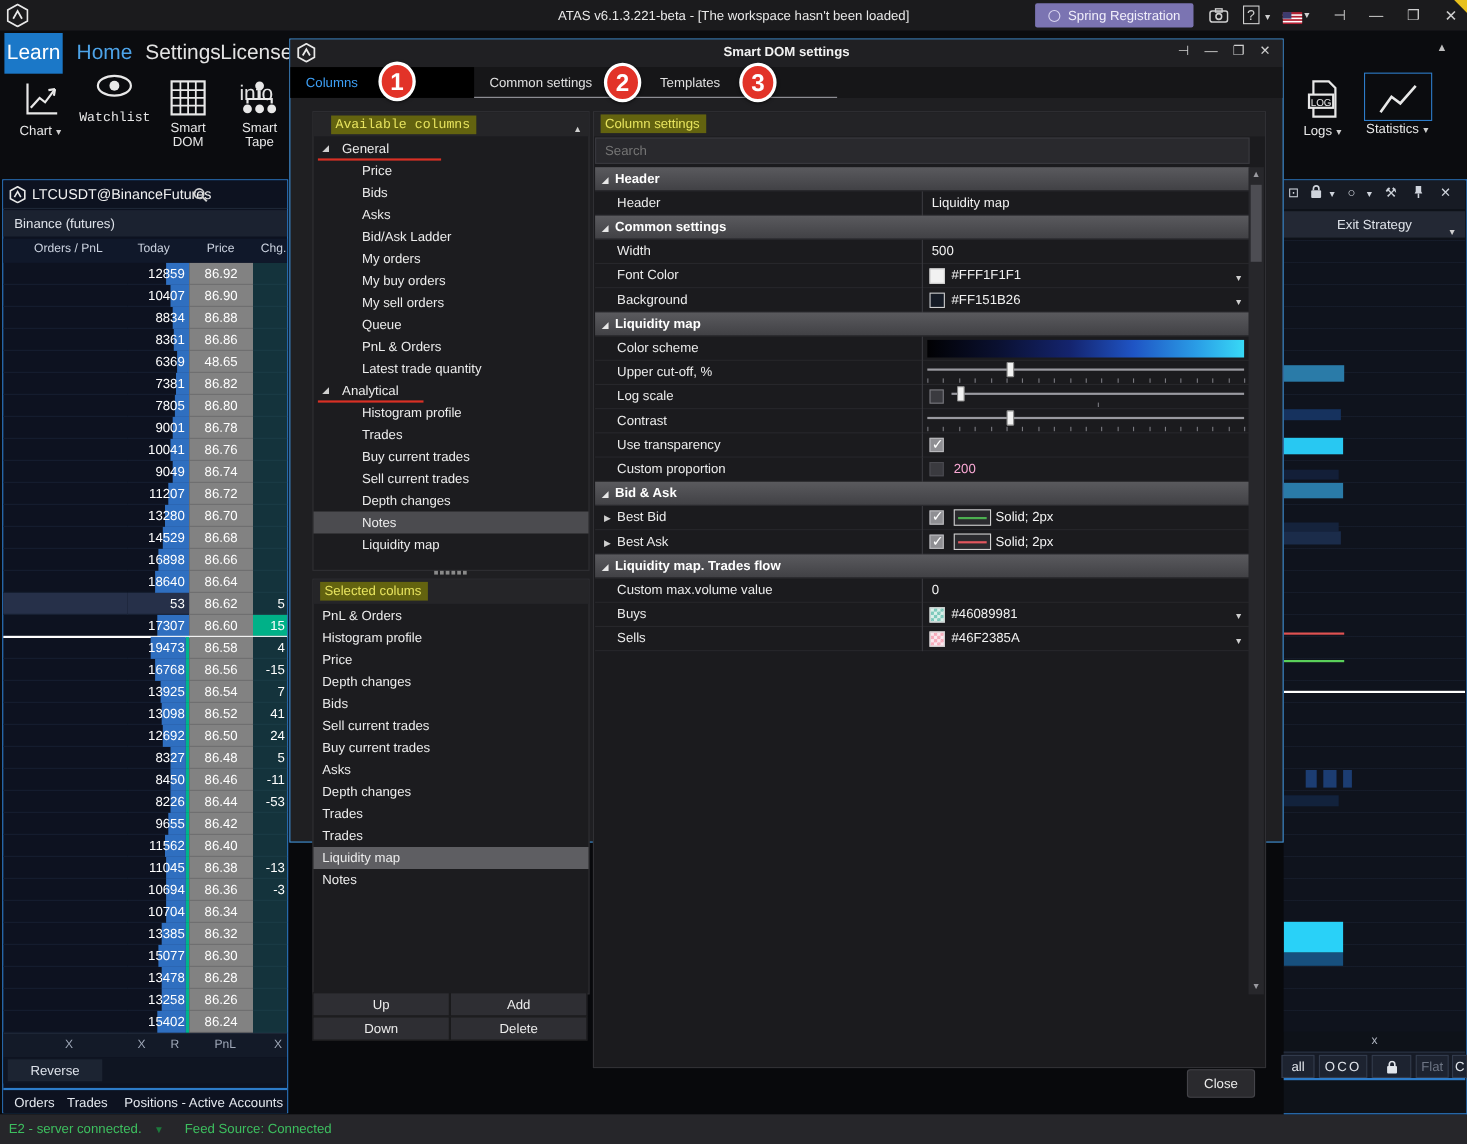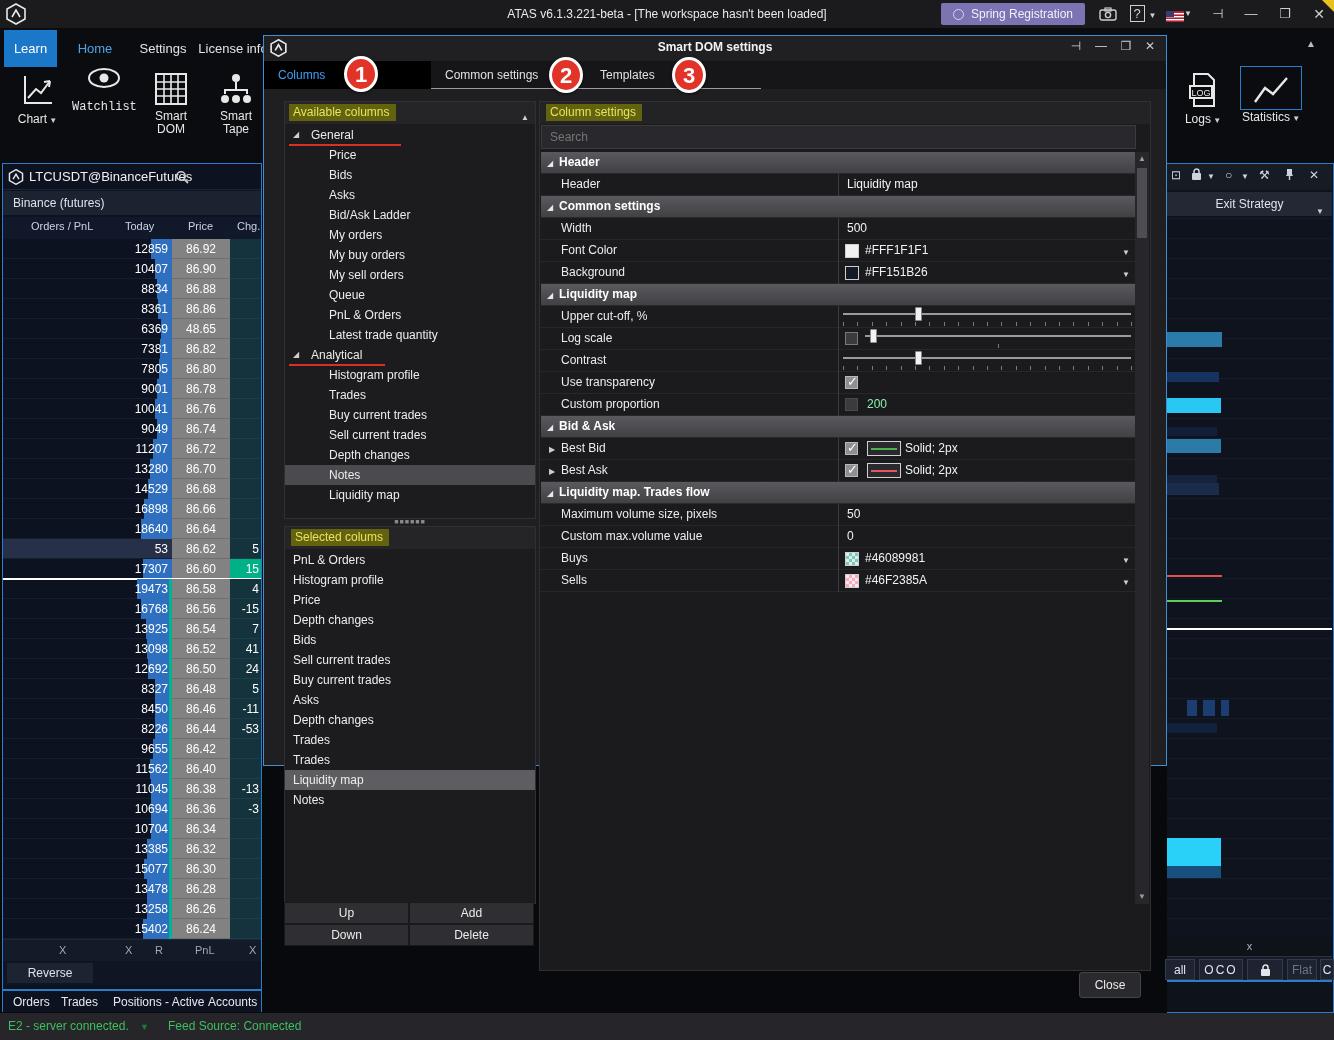--- a/index.html
+++ b/index.html
@@ -10,21 +10,21 @@
   #titlebar { left:0; top:0; width:1334px; height:28px; background:#1b1b1d; }
   #win-title { left:0; top:0; width:1334px; height:28px; line-height:28px; text-align:center; color:#e9e9e9; font-size:12px; }
   #logo-main { left:6px; top:3px; }
   #spring-btn { left:941px; top:3px; width:144px; height:22px; background:#7b74b2; border-radius:2px;
     color:#f1effb; line-height:22px; text-align:center; font-size:12px; }
   #spring-btn .ring { display:inline-block; width:11px; height:11px; border:1.5px solid #d9d5f0; border-radius:50%; vertical-align:-2px; margin-right:7px; }
   .tb-ico { top:0; height:28px; line-height:28px; text-align:center; color:#cfcfcf; font-size:13px; }
   #corner-flag { right:0; top:0; width:0; height:0; border-left:12px solid transparent; border-top:12px solid #e8c11c; }
   
   #ribbon { left:0; top:28px; width:1334px; height:135px; background:#0b0c0f; }
-  .rtab { top:30px; height:37px; line-height:37px; text-align:center; font-size:13px; color:#e3e3e3; }
+  .rtab { top:30px; height:37px; line-height:37px; text-align:center; font-size:19px; color:#e3e3e3; }
   .rtab.learn { background:#1b78c8; color:#fff; }
   .rtab.home { color:#4da3e8; }
   .tool { text-align:center; color:#e8e8e8; font-size:12px; }
   .tool svg { display:block; margin:0 auto 4px auto; }
   .caret { font-size:8px; color:#cfcfcf; }
   #stats-box { border:1px solid #2d7cc9; }
   #ribbon-collapse { left:1306px; top:38px; color:#bfbfbf; font-size:10px; }
   
   #dom-panel { left:2px; top:163px; width:260px; height:849px; background:#0d1220; border:1px solid #2d7cc9; }
   #dom-head { left:0; top:0; width:258px; height:26px; background:#0d1220; border-bottom:1px solid #1d2636; }
@@ -106,21 +106,21 @@
     color:#9a9aa2; font-size:12px; padding-left:8px; font-family:"Liberation Sans", sans-serif; }
   #set-rows { position:absolute; left:1px; top:50px; width:595px; }
   .srow { position:relative; width:100%; height:22px; border-bottom:1px solid #27272b; }
   .srow .lbl { position:absolute; left:20px; top:3px; font-size:12px; color:#ececec; }
   .srow .vcell { position:absolute; left:297px; top:0; width:298px; height:22px; border-left:1px solid #3a3a3f; }
   .srow.section { background:linear-gradient(#5a5a5e,#414145); border-bottom:1px solid #2a2a2e; }
   .srow.section .lbl { left:18px; font-weight:bold; color:#fff; }
   .srow.section .exp { position:absolute; left:6px; top:7px; font-size:8px; color:#e8e8e8; }
   .srow .exp2 { position:absolute; left:8px; top:7px; font-size:8px; color:#cfcfcf; }
   .vtext { position:absolute; left:8px; top:3px; color:#f2f2f2; font-size:12px; }
-  .vtext.dim { color:#86efac; }
+  .vtext.dim { color:#f9a8d4; }
   .dd { position:absolute; right:6px; top:8px; font-size:8px; color:#cfcfcf; }
   .swatch { position:absolute; left:6px; top:4px; width:14px; height:14px; border:1px solid #cfcfcf; }
   .swatch ~ .vtext { left:26px; }
   .checker-teal { background-color:#d9efe9; background-image:linear-gradient(45deg, rgba(8,153,129,.45) 25%, transparent 25%, transparent 75%, rgba(8,153,129,.45) 75%), linear-gradient(45deg, rgba(8,153,129,.45) 25%, transparent 25%, transparent 75%, rgba(8,153,129,.45) 75%); background-size:6px 6px; background-position:0 0,3px 3px; }
   .checker-pink { background-color:#f9e8ee; background-image:linear-gradient(45deg, rgba(242,56,90,.35) 25%, transparent 25%, transparent 75%, rgba(242,56,90,.35) 75%), linear-gradient(45deg, rgba(242,56,90,.35) 25%, transparent 25%, transparent 75%, rgba(242,56,90,.35) 75%); background-size:6px 6px; background-position:0 0,3px 3px; }
   .grad { position:absolute; left:4px; top:3px; width:288px; height:16px;
     background:linear-gradient(to right,#010103 0%,#0a1030 22%,#14246e 45%,#1f54c4 65%,#2a9de6 85%,#38d9f6 100%); }
   .slider { position:absolute; left:4px; top:0; width:288px; height:22px; }
   .slider .track { position:absolute; left:0; top:7px; width:100%; height:2px; background:#9a9aa0; }
   .slider .handle { position:absolute; top:1px; width:7px; height:14px; background:#f2f2f2; border:1px solid #8a8a8a; border-radius:1px; }
@@ -677,21 +677,21 @@
   </div>
   <div class="abs" id="dlg-tabs">
     <div class="dtab active" style="left:0;width:167px;">Columns</div>
     <div class="dtab" style="left:167px;">Common settings</div>
     <div class="dtab" style="left:322px;">Templates</div>
   </div>
   <div class="abs" id="dtab-underline"></div>
 
   <div class="abs" id="avail-panel">
     <div class="list-head">
-      <span class="hl-yellow" style="margin-left:4px;">Available columns</span>
+      <span class="hl-yellow" style="margin-left:16px;font-family:Liberation Mono, monospace;">Available columns</span>
       <span class="arr">▲</span>
     </div>
     <div class="tree" id="avail-tree">
         <div class="titem group"><span class="exp">◢</span>General<span class="red-underline" style="width:112px"></span></div>
         <div class="titem child">Price</div>
         <div class="titem child">Bids</div>
         <div class="titem child">Asks</div>
         <div class="titem child">Bid/Ask Ladder</div>
         <div class="titem child">My orders</div>
         <div class="titem child">My buy orders</div>
@@ -776,20 +776,26 @@
           <span class="lbl">Background</span>
           <span class="vcell">
             <span class="swatch" style="background:#151b26"></span>
             <span class="vtext">#FF151B26</span>
             <span class="dd">▼</span>
           </span>
         </div>
         <div class="srow section">
           <span class="exp">◢</span>
           <span class="lbl">Liquidity map</span>
+        </div>
+        <div class="srow">
+          <span class="lbl">Color scheme</span>
+          <span class="vcell">
+            <span class="grad"></span>
+          </span>
         </div>
         <div class="srow">
           <span class="lbl">Upper cut-off, %</span>
           <span class="vcell">
             <span class="slider">
               <span class="track"></span>
               <span class="handle" style="left:25%"></span>
               <span class="tick" style="left:0%"></span>
               <span class="tick" style="left:5%"></span>
               <span class="tick" style="left:10%"></span>
@@ -892,26 +898,20 @@
               <i style="background:#e2565e"></i>
             </span>
             <span class="vtext">Solid; 2px</span>
           </span>
         </div>
         <div class="srow section">
           <span class="exp">◢</span>
           <span class="lbl">Liquidity map. Trades flow</span>
         </div>
         <div class="srow">
-          <span class="lbl">Maximum volume size, pixels</span>
-          <span class="vcell">
-            <span class="vtext">50</span>
-          </span>
-        </div>
-        <div class="srow">
           <span class="lbl">Custom max.volume value</span>
           <span class="vcell">
             <span class="vtext">0</span>
           </span>
         </div>
         <div class="srow">
           <span class="lbl">Buys</span>
           <span class="vcell">
             <span class="swatch checker-teal"></span>
             <span class="vtext">#46089981</span>

